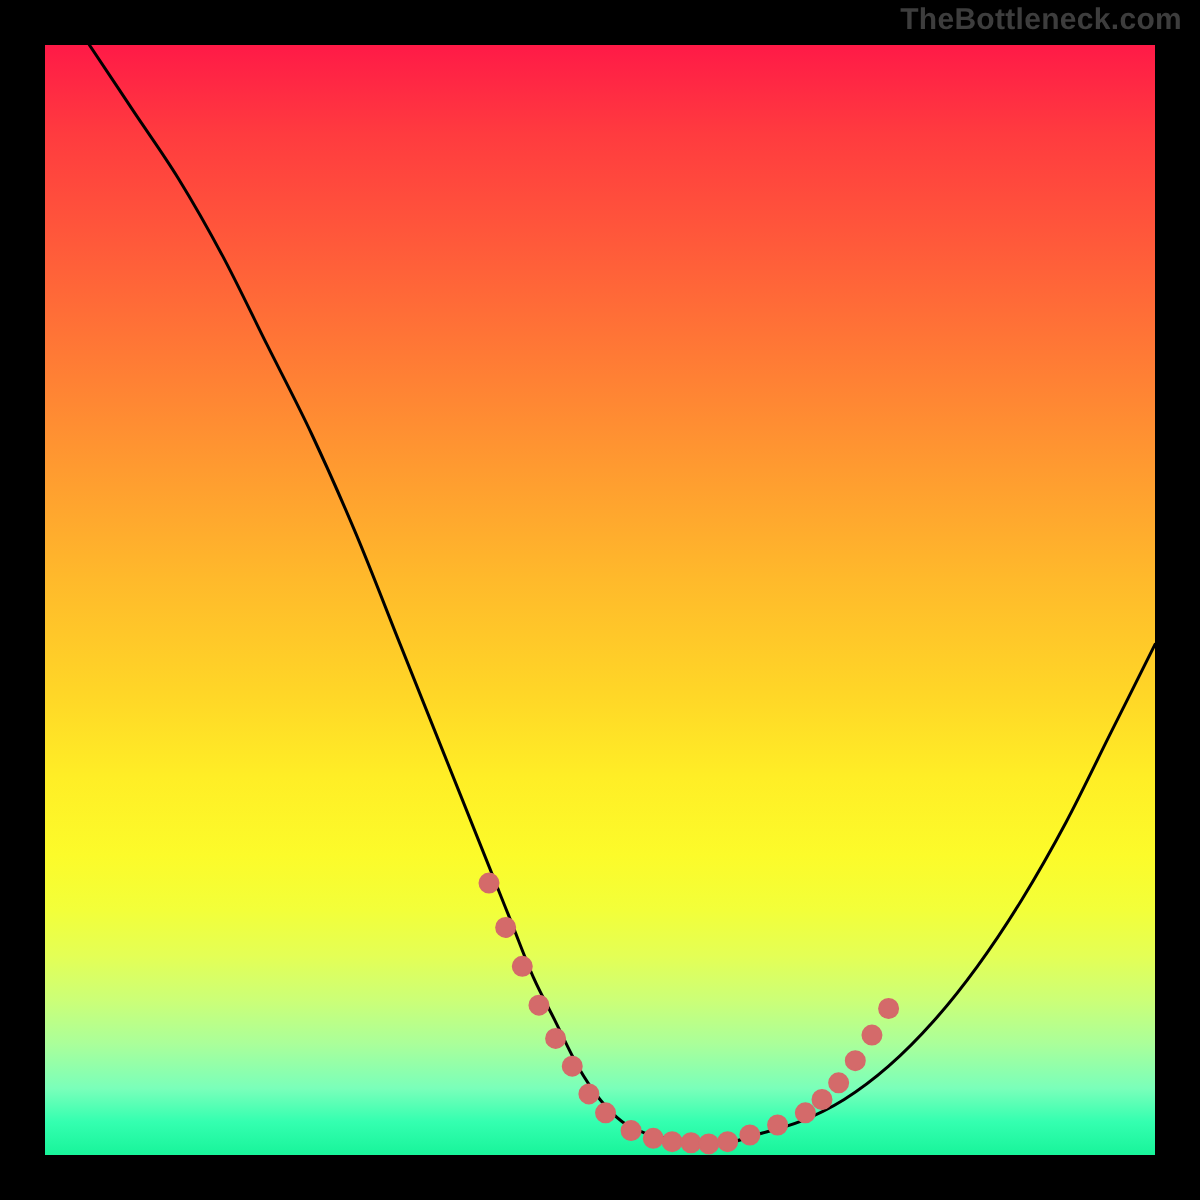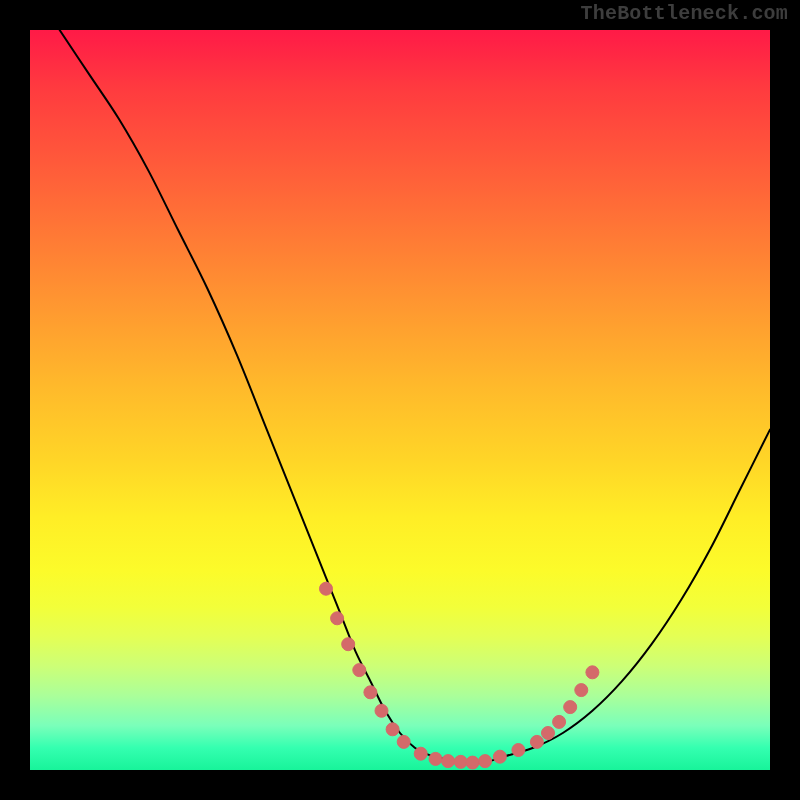--- a/index.html
+++ b/index.html
@@ -19,21 +19,20 @@
   }
   .watermark {
     position: absolute;
     top: 2px;
     right: 12px;
     color: #3d3d3d;
     font-size: 20px;
     font-weight: 600;
     letter-spacing: 0.2px;
     z-index: 10;
-    font-family: Liberation Mono, monospace;
   }
   .plot-area {
     position: absolute;
     left: 30px;
     top: 30px;
     width: 740px;
     height: 740px;
     background: linear-gradient(to bottom,
       #ff1a47 0%,
       #ff3b3f 8%,

